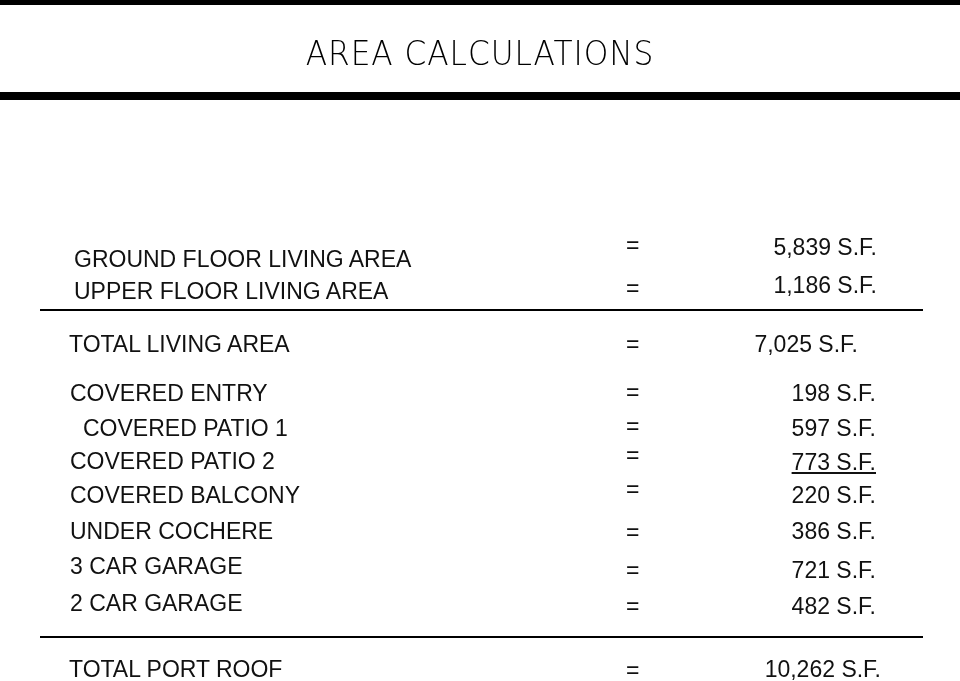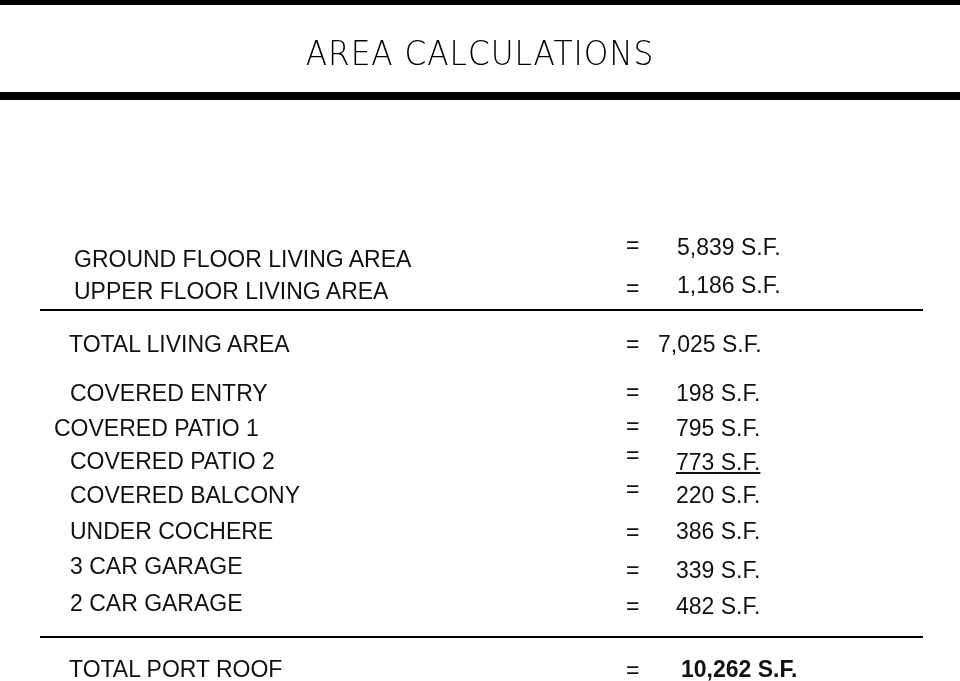--- a/index.html
+++ b/index.html
@@ -15,21 +15,21 @@
     .title {
       position: absolute; left: 0; width: 960px; top: 33px;
       text-align: center; font-size: 34px; letter-spacing: 1px;
       font-family: "DejaVu Sans", sans-serif; font-weight: 200;
       transform: scaleX(0.92); transform-origin: center;
       color: #000;
     }
     .t { position: absolute; font-size: 23px; line-height: 26px; white-space: nowrap; transform: translateY(-50%); }
     .lbl { }
     .eq { left: 626px; }
-    .val { text-align: left; width: 200px; }
+    .val { text-align: right; width: 200px; }
     .rule { position: absolute; left: 40px; width: 883px; height: 2px; background: #000; }
   </style>
 </head>
 <body>
 
 <div class="bar bar-top"></div>
 <div class="title">AREA CALCULATIONS</div>
 <div class="bar bar-bottom"></div>
 
 <div class="t lbl" style="left:74px; top:247px;margin-top:12px;">GROUND FLOOR LIVING AREA</div>
@@ -43,41 +43,41 @@
 <div class="rule" style="top:309px;"></div>
 
 <div class="t lbl" style="left:69px; top:344px;">TOTAL LIVING AREA</div>
 <div class="t eq" style="top:344px;">=</div>
 <div class="t val" style="left:658px; top:344px;">7,025 S.F.</div>
 
 <div class="t lbl" style="left:70px; top:393px;">COVERED ENTRY</div>
 <div class="t eq" style="top:392px;">=</div>
 <div class="t val" style="left:676px; top:393px;">198 S.F.</div>
 
-<div class="t lbl" style="left:54px; top:428px;">COVERED PATIO 1</div>
+<div class="t lbl" style="left:83px; top:428px;">COVERED PATIO 1</div>
 <div class="t eq" style="top:426px;">=</div>
-<div class="t val" style="left:676px; top:428px;">795 S.F.</div>
+<div class="t val" style="left:676px; top:428px;">597 S.F.</div>
 
 <div class="t lbl" style="left:70px; top:461px;">COVERED PATIO 2</div>
 <div class="t eq" style="top:455px;">=</div>
 <div class="t val" style="left:676px; top:462px;text-decoration:underline;">773 S.F.</div>
 
 <div class="t lbl" style="left:70px; top:495px;">COVERED BALCONY</div>
 <div class="t eq" style="top:489px;">=</div>
 <div class="t val" style="left:676px; top:495px;">220 S.F.</div>
 
 <div class="t lbl" style="left:70px; top:531px;">UNDER COCHERE</div>
 <div class="t eq" style="top:532px;">=</div>
 <div class="t val" style="left:676px; top:531px;">386 S.F.</div>
 
 <div class="t lbl" style="left:70px; top:566px;">3 CAR GARAGE</div>
 <div class="t eq" style="top:570px;">=</div>
-<div class="t val" style="left:676px; top:570px;">339 S.F.</div>
+<div class="t val" style="left:676px; top:570px;">721 S.F.</div>
 
 <div class="t lbl" style="left:70px; top:603px;">2 CAR GARAGE</div>
 <div class="t eq" style="top:606px;">=</div>
 <div class="t val" style="left:676px; top:606px;">482 S.F.</div>
 
 <div class="rule" style="top:636px;"></div>
 
 <div class="t lbl" style="left:69px; top:669px;">TOTAL PORT ROOF</div>
 <div class="t eq" style="top:670px;">=</div>
-<div class="t val" style="left:681px; top:669px;font-weight:bold;">10,262 S.F.</div>
+<div class="t val" style="left:681px; top:669px;">10,262 S.F.</div>
 
 </body></html>

